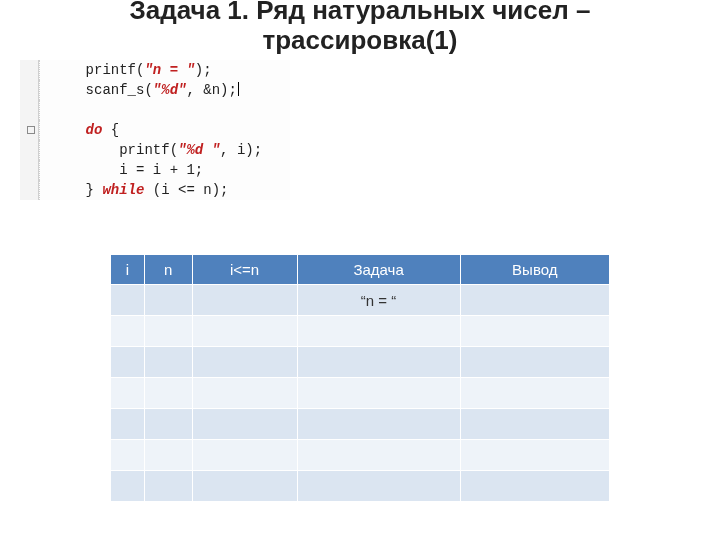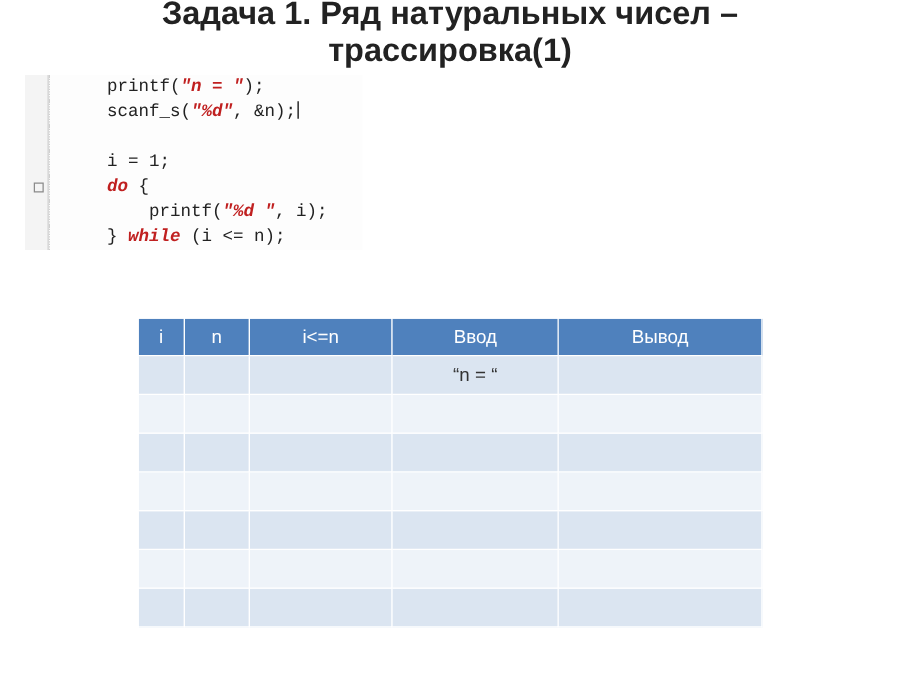--- a/index.html
+++ b/index.html
@@ -107,35 +107,35 @@
 <body>
 <div class="slide">
 
   <div class="title">Задача 1. Ряд натуральных чисел – трассировка(1)</div>
 
   <div class="code-wrap">
     <div class="code">
       <div class="line"><span class="gutter"></span><span class="src"><span class="ind">    </span><span><span>printf</span>(<span class="hl-red">"n = "</span>)<span>;</span></span></span></div>
       <div class="line"><span class="gutter"></span><span class="src"><span class="ind">    </span><span><span>scanf_s</span>(<span class="hl-red">"%d"</span>, <span>&amp;n);</span></span><span class="cursor"></span></span></div>
       <div class="line"><span class="gutter"></span><span class="src">&nbsp;</span></div>
-      <div class="line"><span class="gutter"></span><span class="src"><span class="ind">    </span><span>i = 1;</span></span></div>
+      <div class="line"><span class="gutter"></span></div>
       <div class="line"><span class="gutter collapse"></span><span class="src"><span class="ind">    </span><span><span class="hl-red">do</span> <span>{</span></span></span></div>
       <div class="line"><span class="gutter"></span><span class="src"><span class="ind">        </span><span><span>printf</span>(<span class="hl-red">"%d "</span>, <span>i);</span></span></span></div>
-      <div class="line"><span class="gutter"></span></div>
+      <div class="line"><span class="gutter"></span><span class="src"><span class="ind">        </span><span>i = i + 1;</span></span></div>
       <div class="line"><span class="gutter"></span><span class="src"><span class="ind">    </span><span><span>}</span> <span class="hl-red">while</span> <span>(i &lt;= n);</span></span></span></div>
     </div>
   </div>
 
   <table class="trace">
     <thead>
       <tr>
         <th>i</th>
         <th>n</th>
         <th>i&lt;=n</th>
-        <th>Ввод</th>
+        <th>Задача</th>
         <th>Вывод</th>
       </tr>
     </thead>
     <tbody>
       <tr>
         <td></td>
         <td></td>
         <td></td>
         <td>“n = “</td>
         <td></td>

